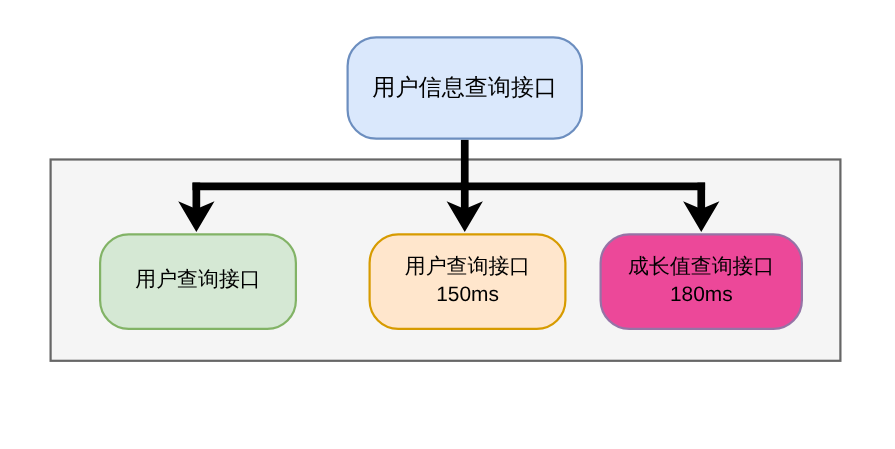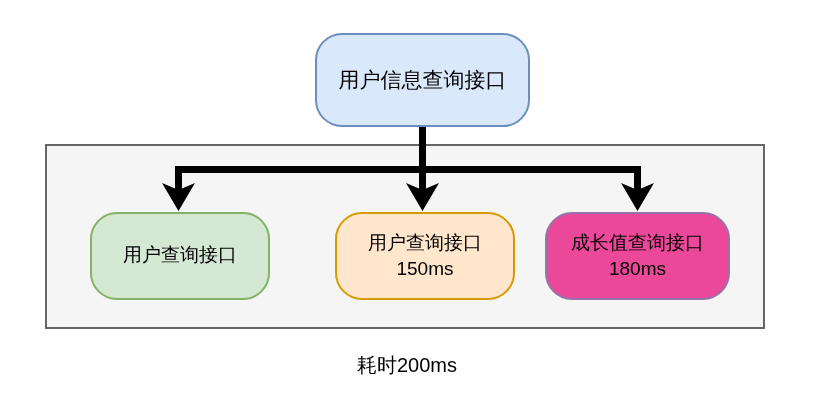--- a/index.html
+++ b/index.html
@@ -154,15 +154,14 @@
   <div class="node node-child node-points">
     <span class="node-title">用户查询接口</span>
     <span class="node-metric">150ms</span>
   </div>
 
   <div class="node node-child node-growth">
     <span class="node-title">成长值查询接口</span>
     <span class="node-metric">180ms</span>
   </div>
 
-  <div class="caption">耗时200ms</div>
 
 </div>
 
 </body></html>

